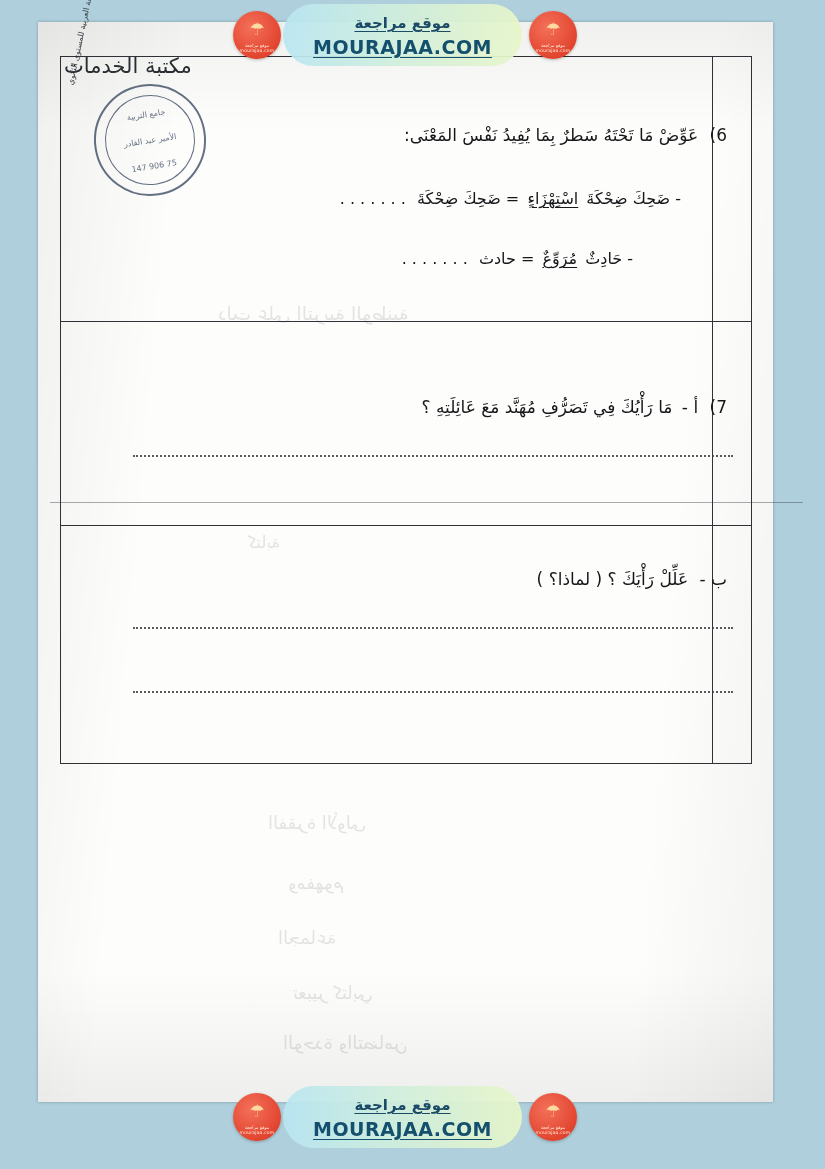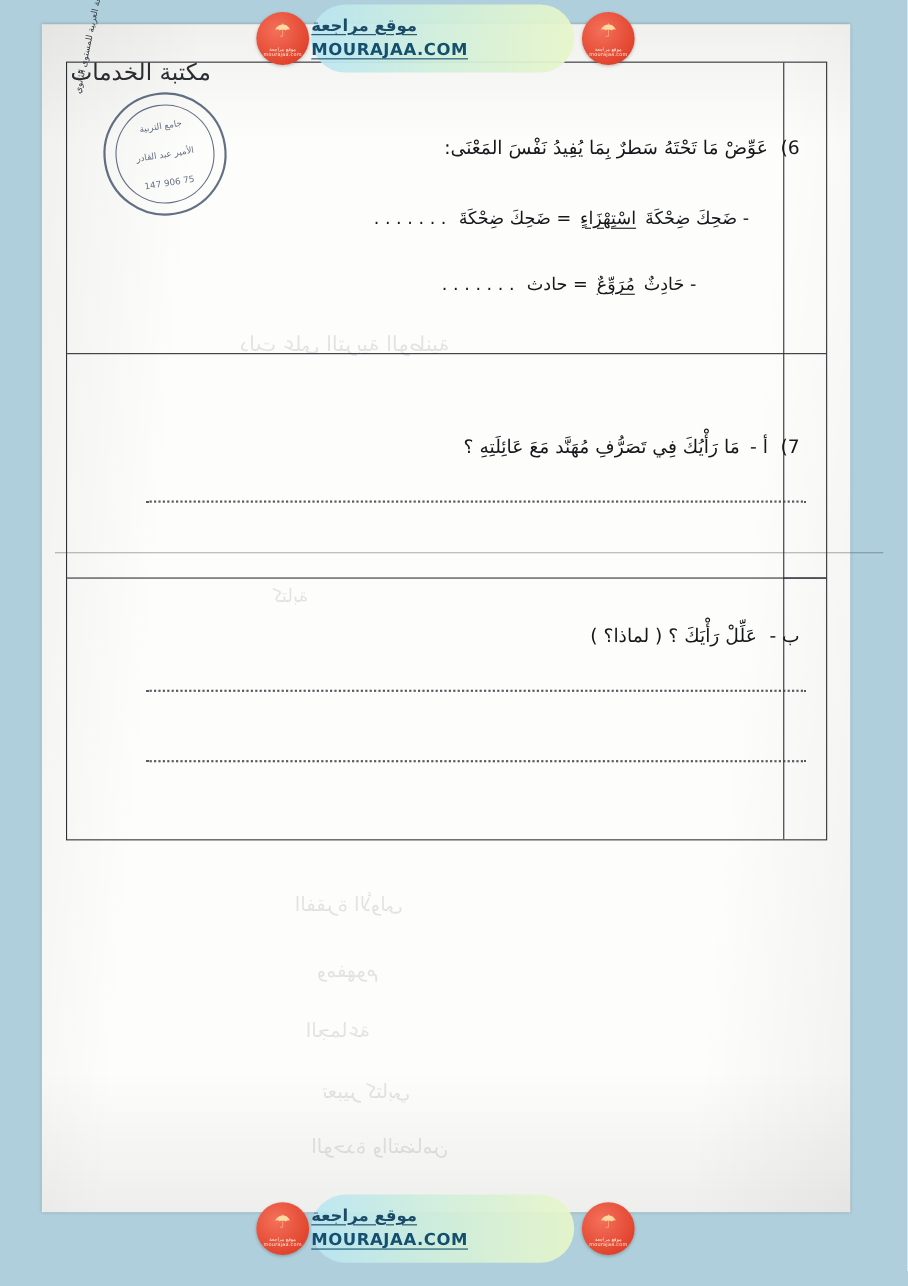--- a/index.html
+++ b/index.html
@@ -127,29 +127,29 @@
     position: absolute;
     left: 283px;
     width: 239px; height: 62px;
     border-radius: 31px;
     background: linear-gradient(90deg,#b9e6f2 0%, #cfeedd 45%, #e7f6c9 100%);
     opacity: 0.93;
   }
   .wm-txt {
     position: absolute;
     left: 283px; width: 239px;
-    text-align: left;
+    text-align: center;
     direction: rtl;
   }
   .wm-l1 {
     font-size: 15px; color: #1b4b66; font-weight: bold;
     text-decoration: underline; text-underline-offset: 3px;
   }
   .wm-l2 {
-    font-size: 15px; color: #14506e; font-weight: bold; letter-spacing: 0.5px;
+    font-size: 19px; color: #14506e; font-weight: bold; letter-spacing: 0.5px;
     text-decoration: underline; text-underline-offset: 3px;
   }
   .wm-badge {
     position: absolute;
     width: 48px; height: 48px;
     border-radius: 50%;
     background: radial-gradient(circle at 38% 34%, #f4705a 0%, #e2452f 70%, #c93520 100%);
     box-shadow: 0 1px 3px rgba(0,0,0,0.25);
   }
   .wm-badge .bcap {

